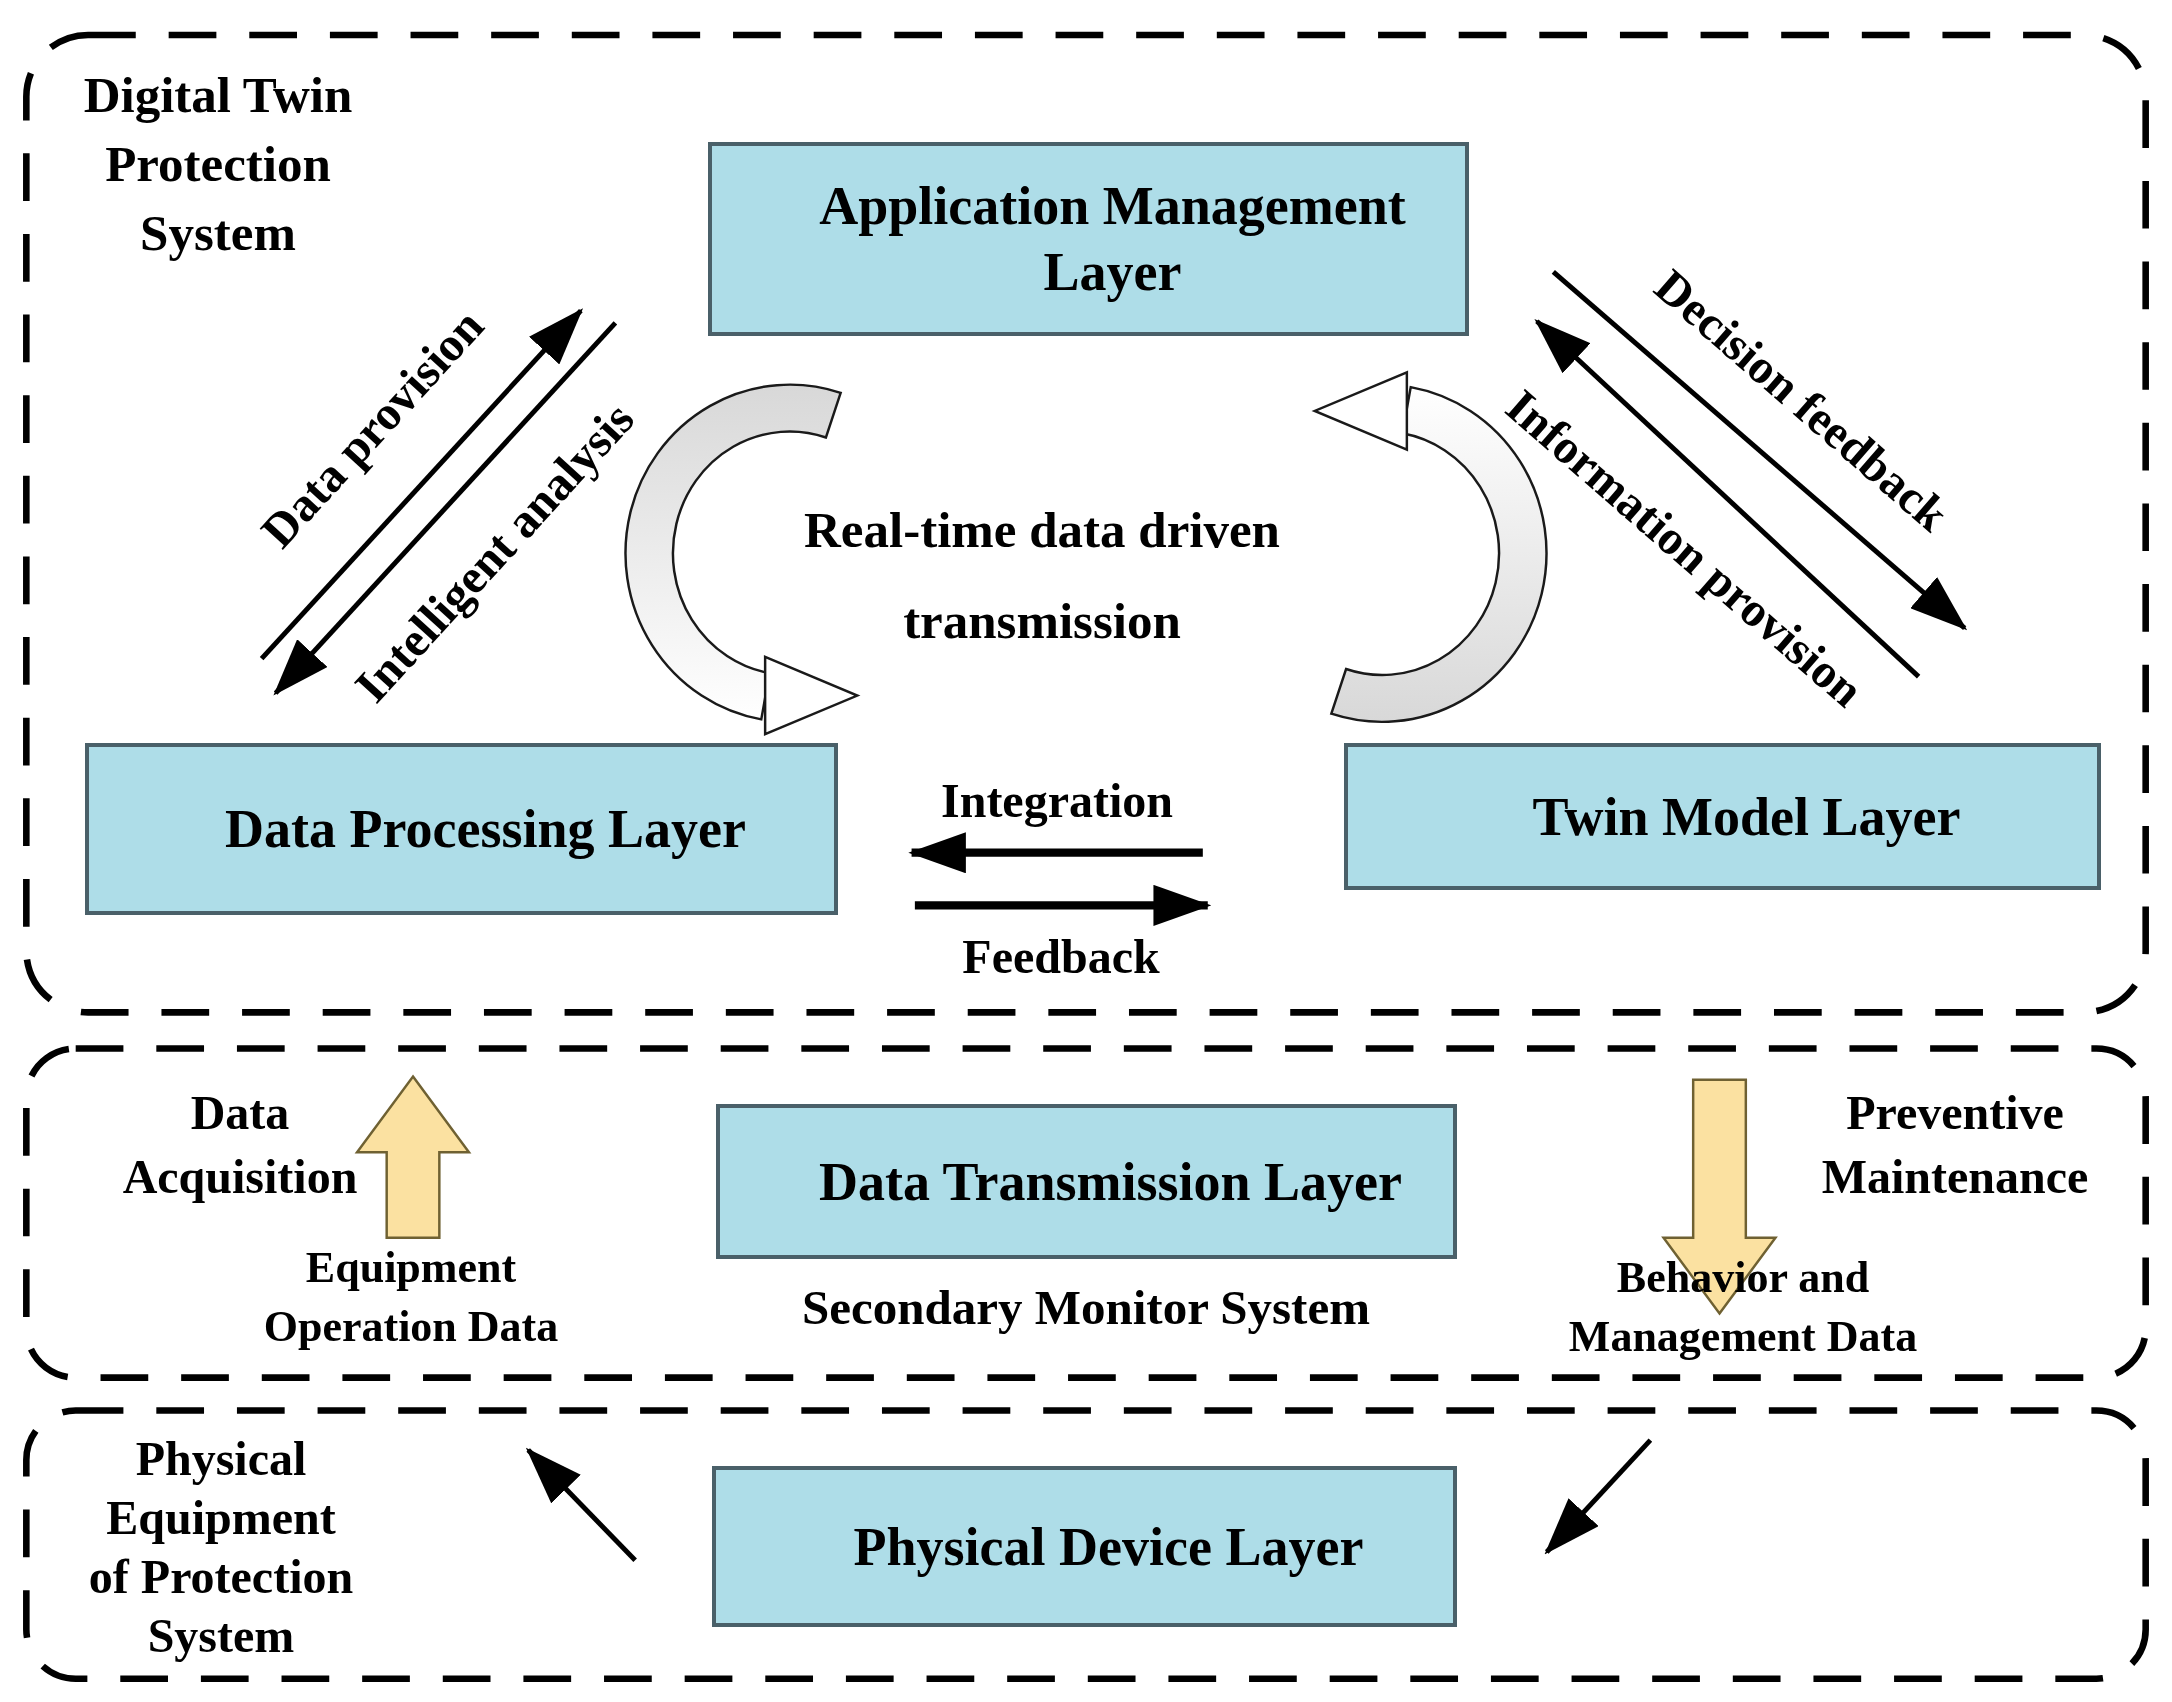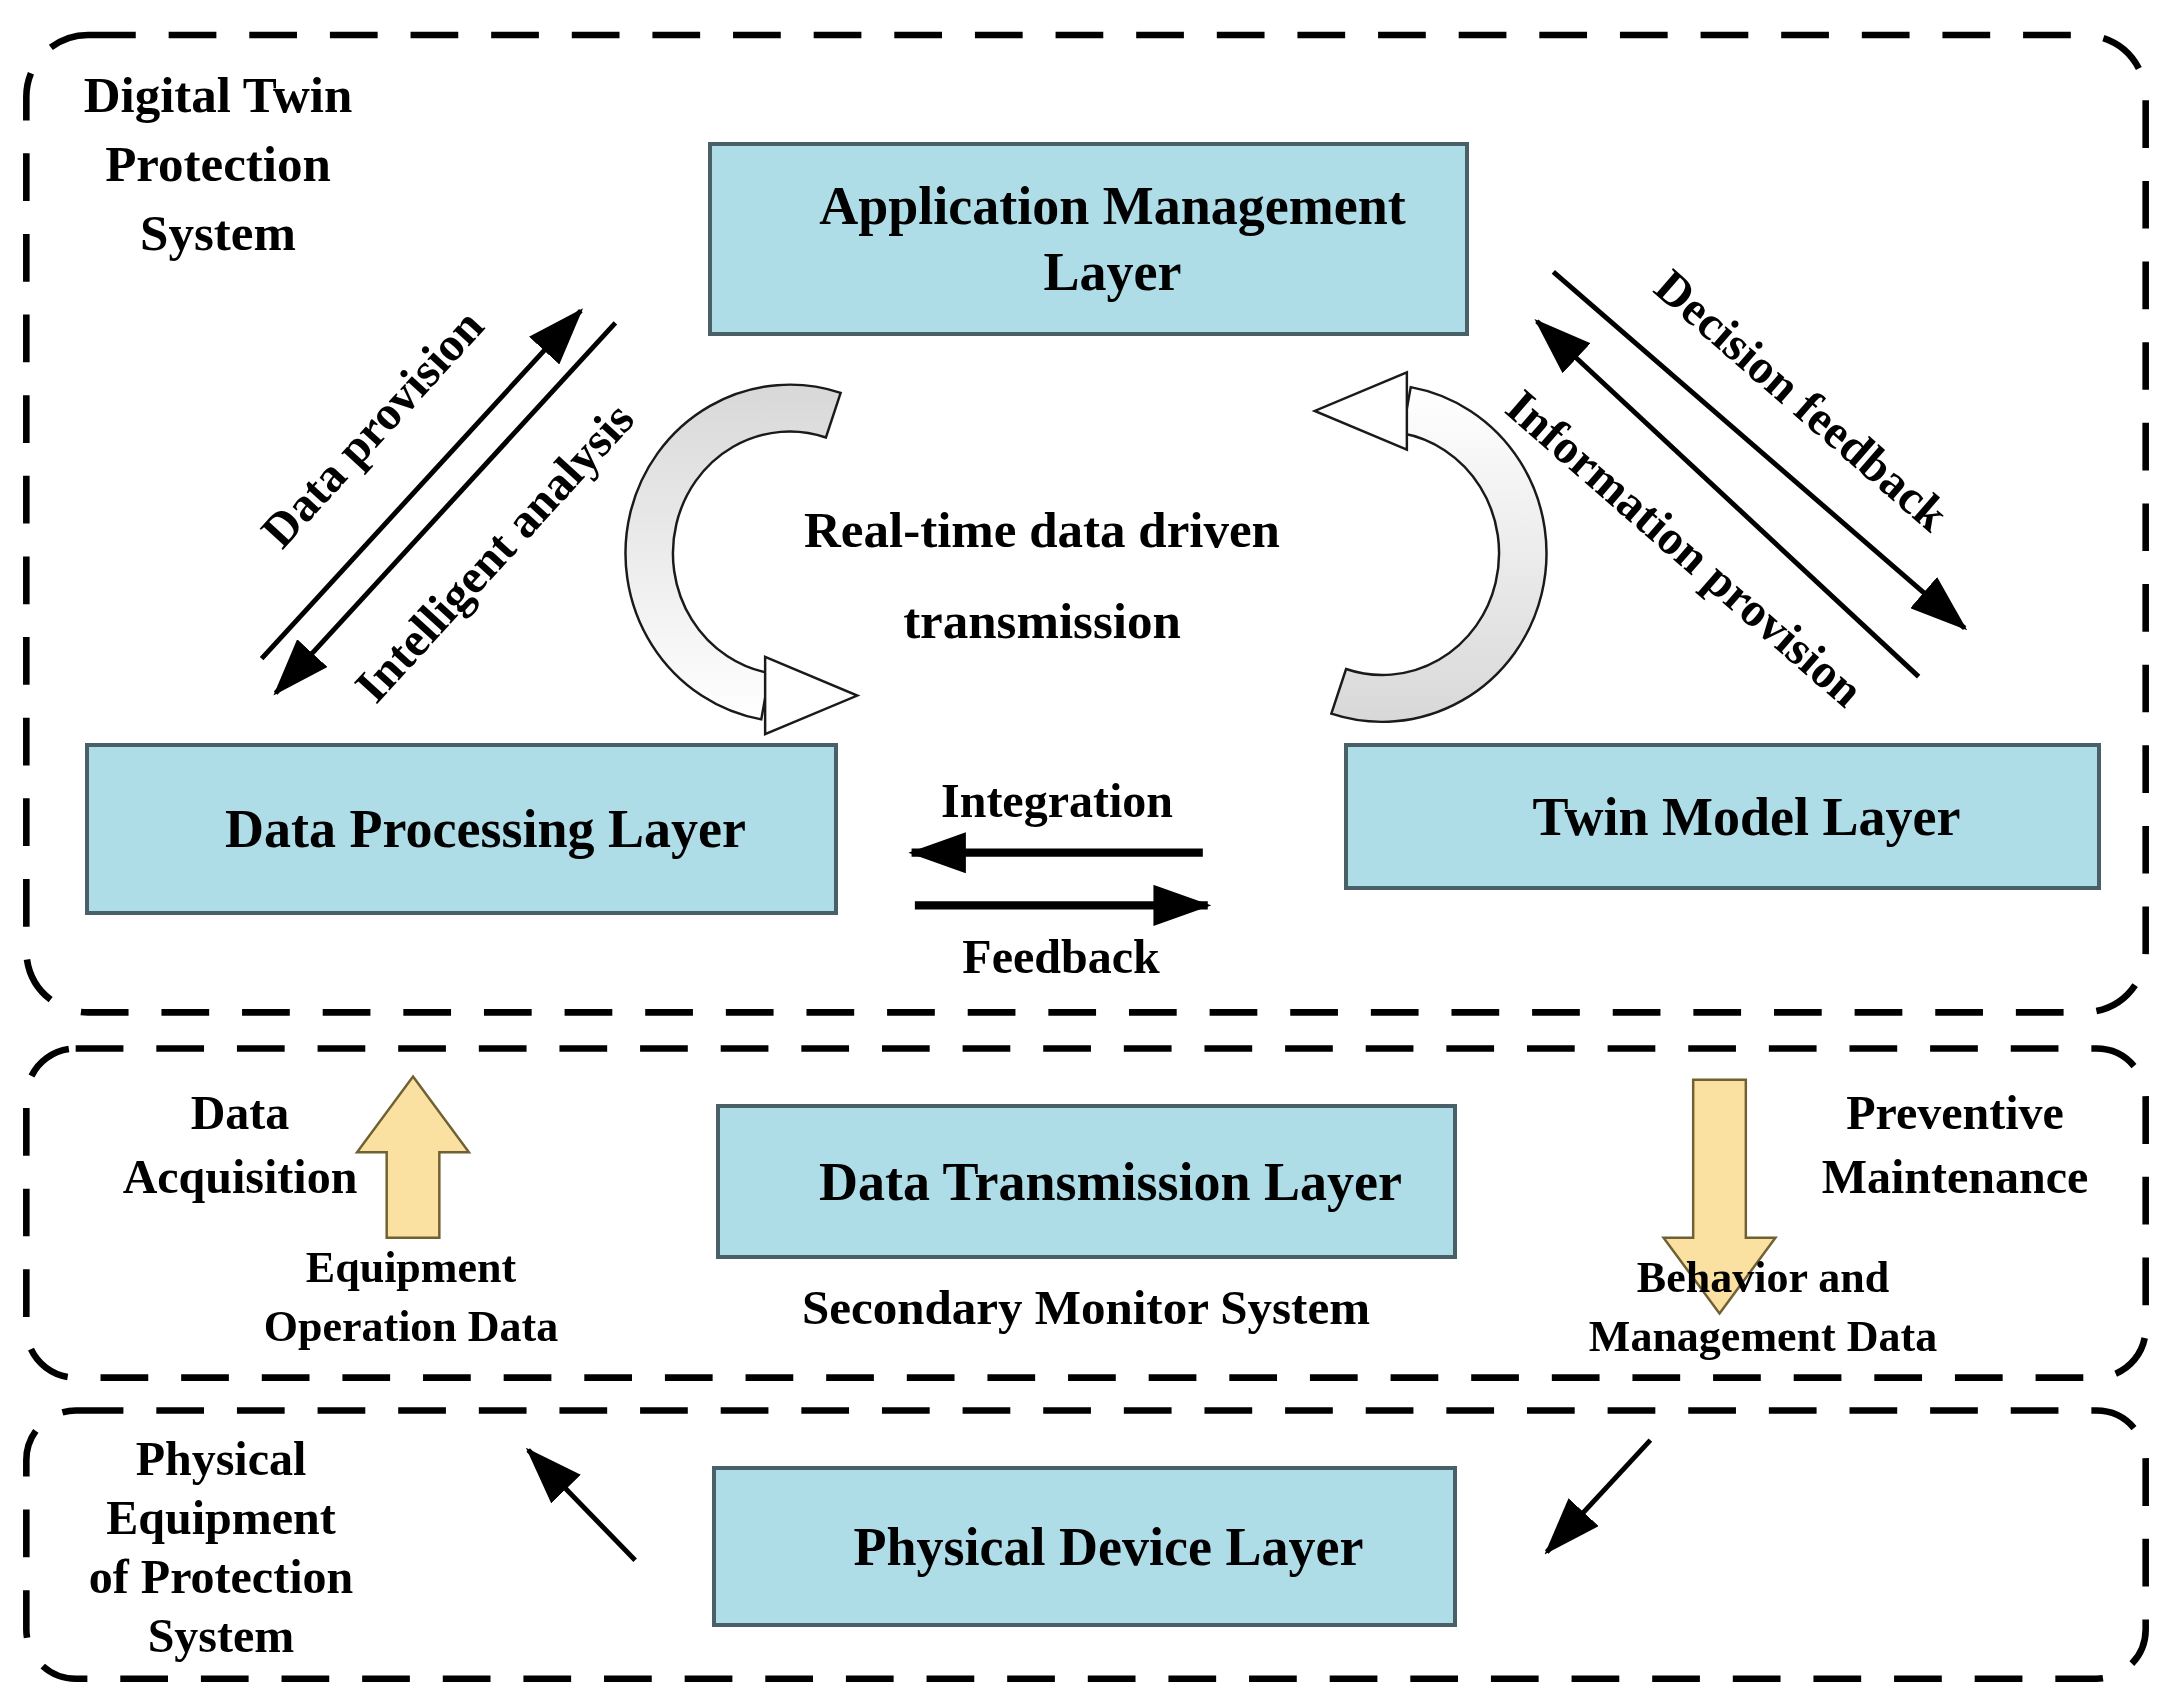--- a/index.html
+++ b/index.html
@@ -21,21 +21,21 @@
   #lbl-intelligent-analysis{left:494px;top:552px;font-size:48px;}
   #lbl-decision-feedback{left:1802px;top:400px;font-size:48px;}
   #lbl-information-provision{left:1685px;top:548px;font-size:48px;}
   #lbl-realtime{left:1022px;top:576px;font-size:51px;line-height:91px;margin-left:20px;}
   #lbl-integration{left:1057px;top:800px;font-size:48px;}
   #lbl-feedback{left:1061px;top:956px;font-size:48px;}
   #lbl-data-acquisition{left:240px;top:1145px;font-size:48px;line-height:64px;}
   #lbl-equipment-operation{left:411px;top:1297px;font-size:44px;line-height:59px;}
   #lbl-secondary-monitor{left:1086px;top:1307px;font-size:49px;font-weight:bold;}
   #lbl-preventive{left:1955px;top:1145px;font-size:48px;line-height:64px;}
-  #lbl-behavior{left:1743px;top:1307px;font-size:44px;line-height:59px;margin-left:20px;}
+  #lbl-behavior{left:1743px;top:1307px;font-size:44px;line-height:59px;}
   #lbl-physical-equipment{left:221px;top:1547px;font-size:48px;line-height:59px;}
   #box-application{left:708px;top:142px;width:761px;height:194px;}
   #box-data-processing{left:85px;top:743px;width:753px;height:172px;}
   #box-twin-model{left:1344px;top:743px;width:757px;height:147px;}
   #box-data-transmission{left:716px;top:1088px;width:741px;height:155px;margin-top:16px;}
   #box-physical-device{left:712px;top:1466px;width:745px;height:161px;}
 </style>
 </head>
 <body>
 

